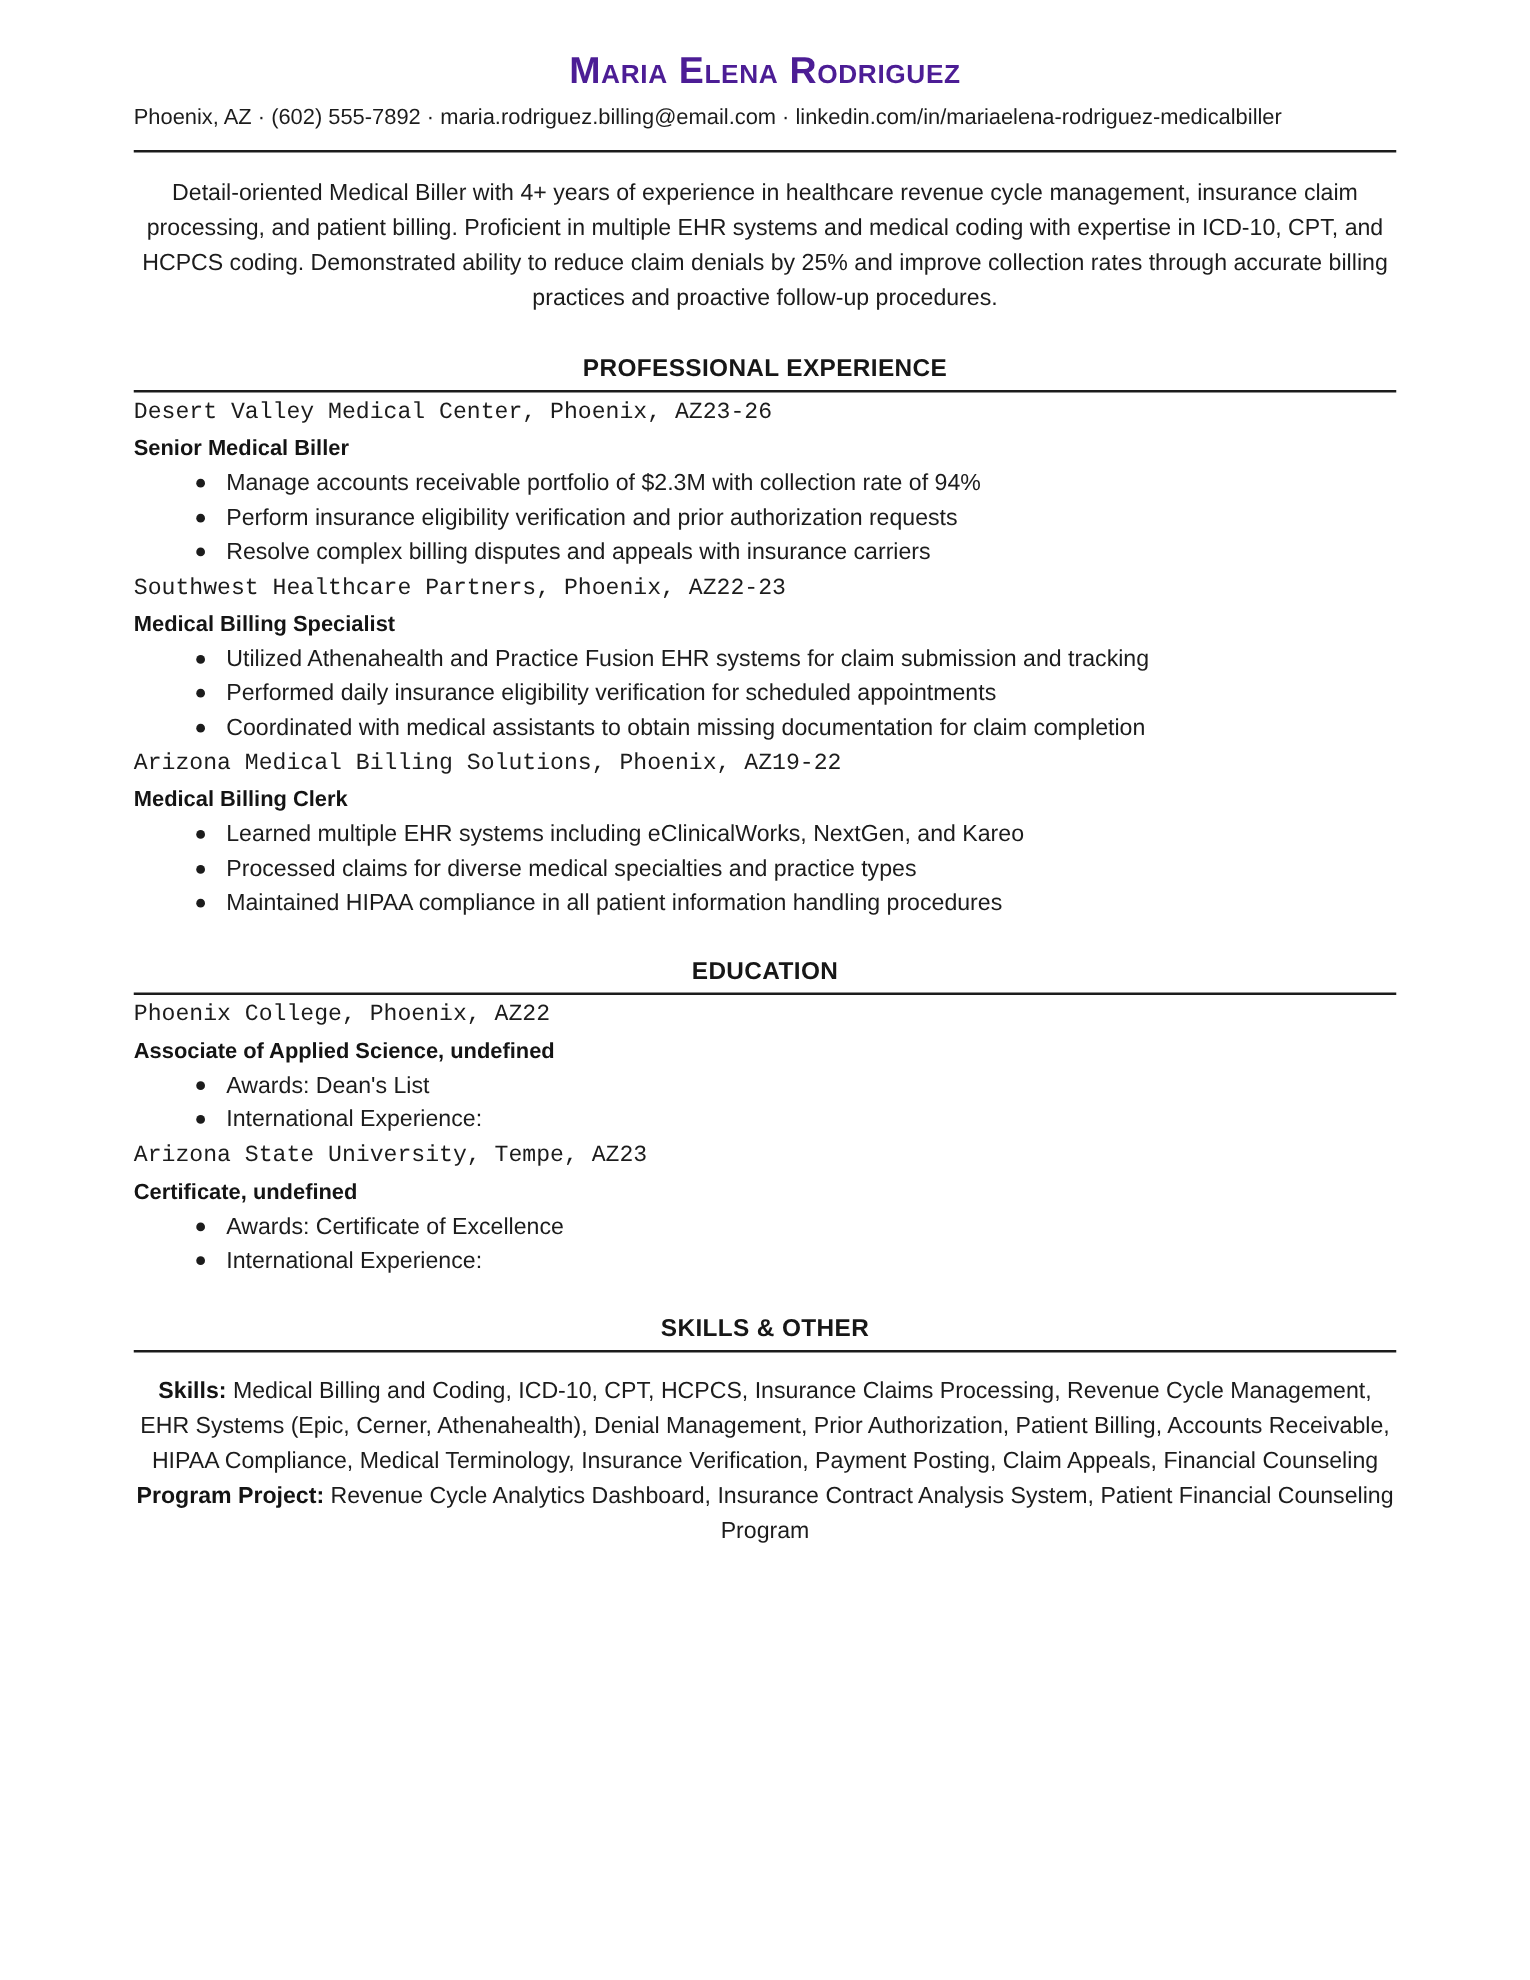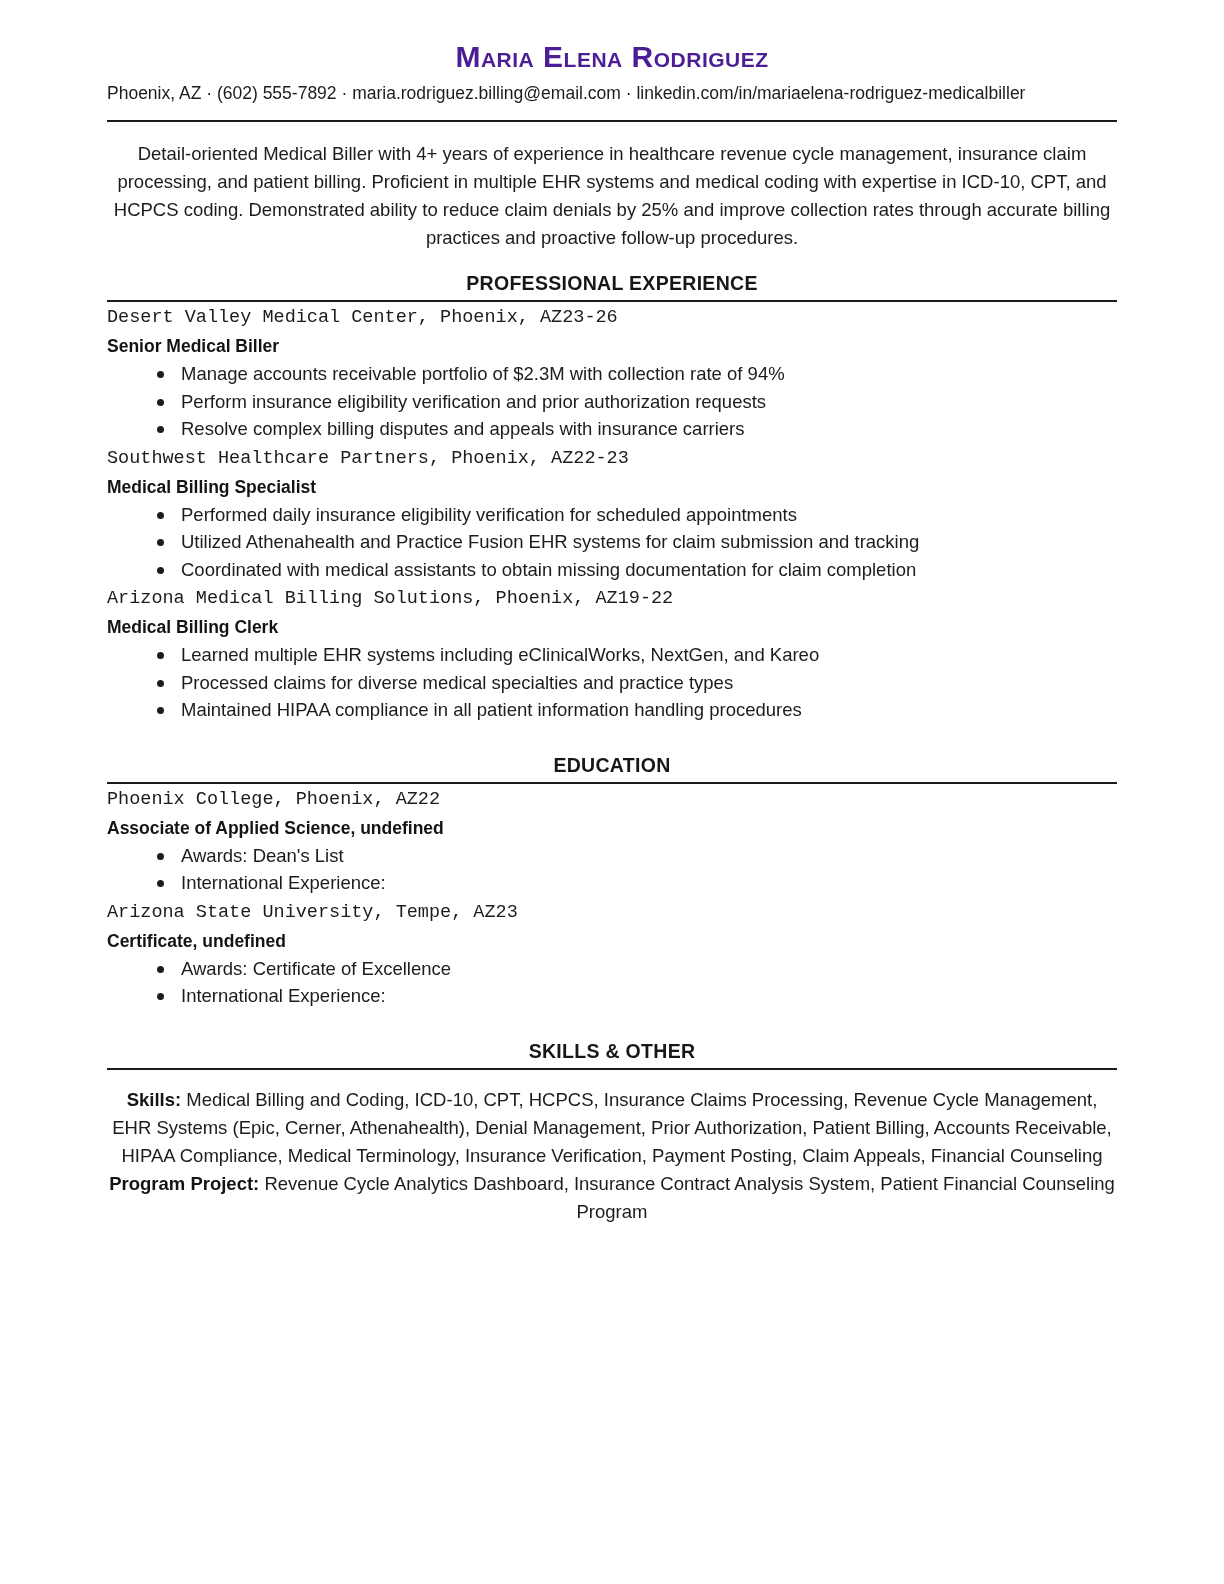--- a/index.html
+++ b/index.html
@@ -48,21 +48,21 @@
 
   
   .summary {
     margin: 18px 0 0 0;
     text-align: center;
     font-size: 18.5px;
     line-height: 28px;
   }
 
   
-  section { margin-top: 20px; }
+  section { margin-top: 32px; }
   section.gap-lg { margin-top: 30px; }
   .section-title {
     margin: 0;
     text-align: center;
     font-size: 19.5px;
     line-height: 23px;
     font-weight: 700;
     letter-spacing: 0.3px;
     color: #171717;
     border-bottom: 2px solid #1c1c1c;
@@ -147,22 +147,22 @@
       </ul>
     </div>
 
     <div class="entry">
       <div class="entry-row">
         <span>Southwest Healthcare Partners, Phoenix, AZ</span>
         <span class="dates">22-23</span>
       </div>
       <div class="entry-role">Medical Billing Specialist</div>
       <ul class="bullets">
+        <li>Utilized Athenahealth and Practice Fusion EHR systems for claim submission and tracking</li>
         <li>Performed daily insurance eligibility verification for scheduled appointments</li>
-        <li>Utilized Athenahealth and Practice Fusion EHR systems for claim submission and tracking</li>
         <li>Coordinated with medical assistants to obtain missing documentation for claim completion</li>
       </ul>
     </div>
 
     <div class="entry">
       <div class="entry-row">
         <span>Arizona Medical Billing Solutions, Phoenix, AZ</span>
         <span class="dates">19-22</span>
       </div>
       <div class="entry-role">Medical Billing Clerk</div>

